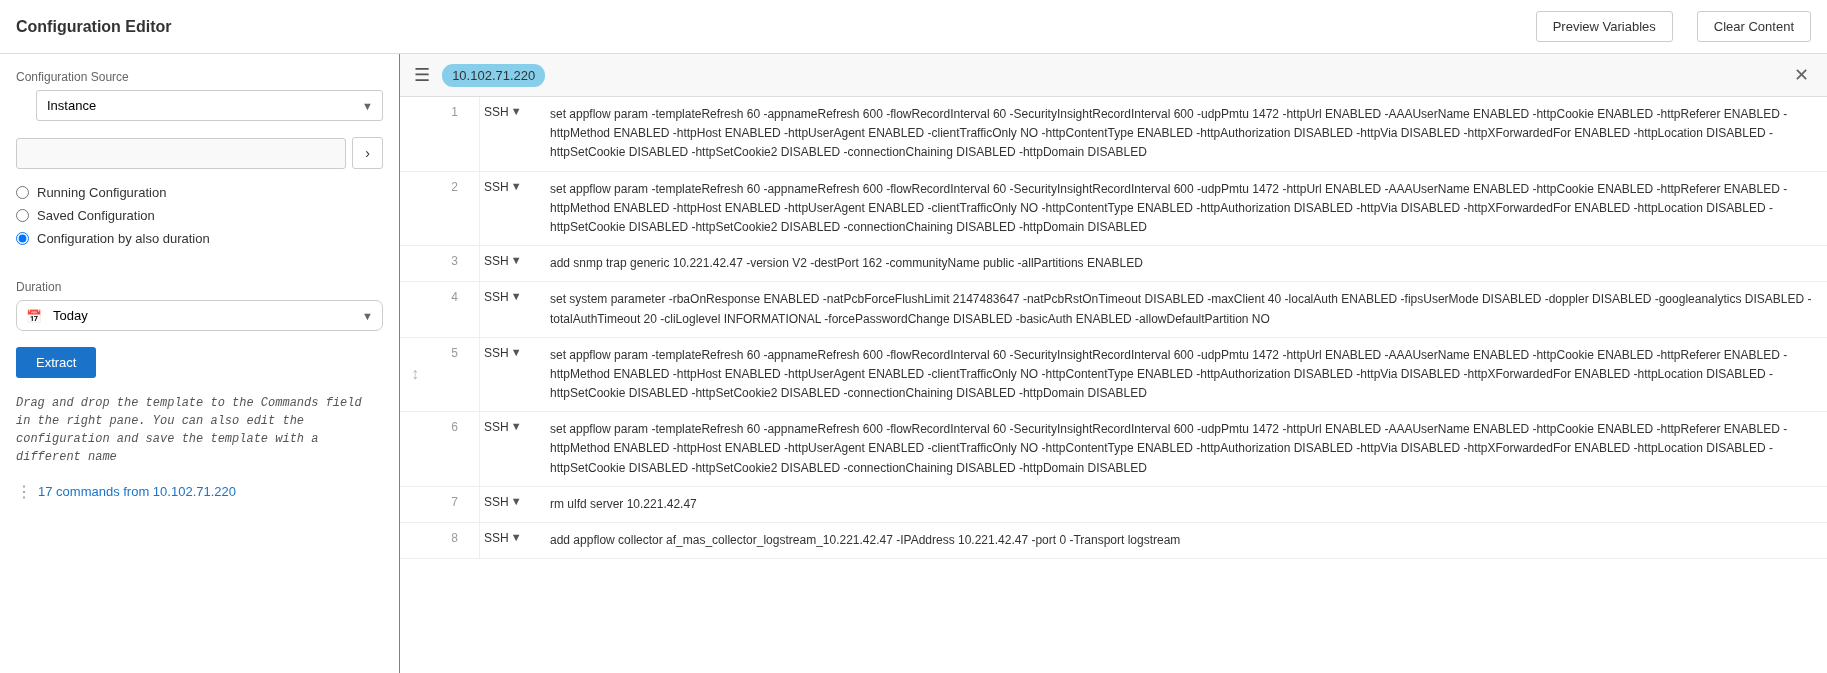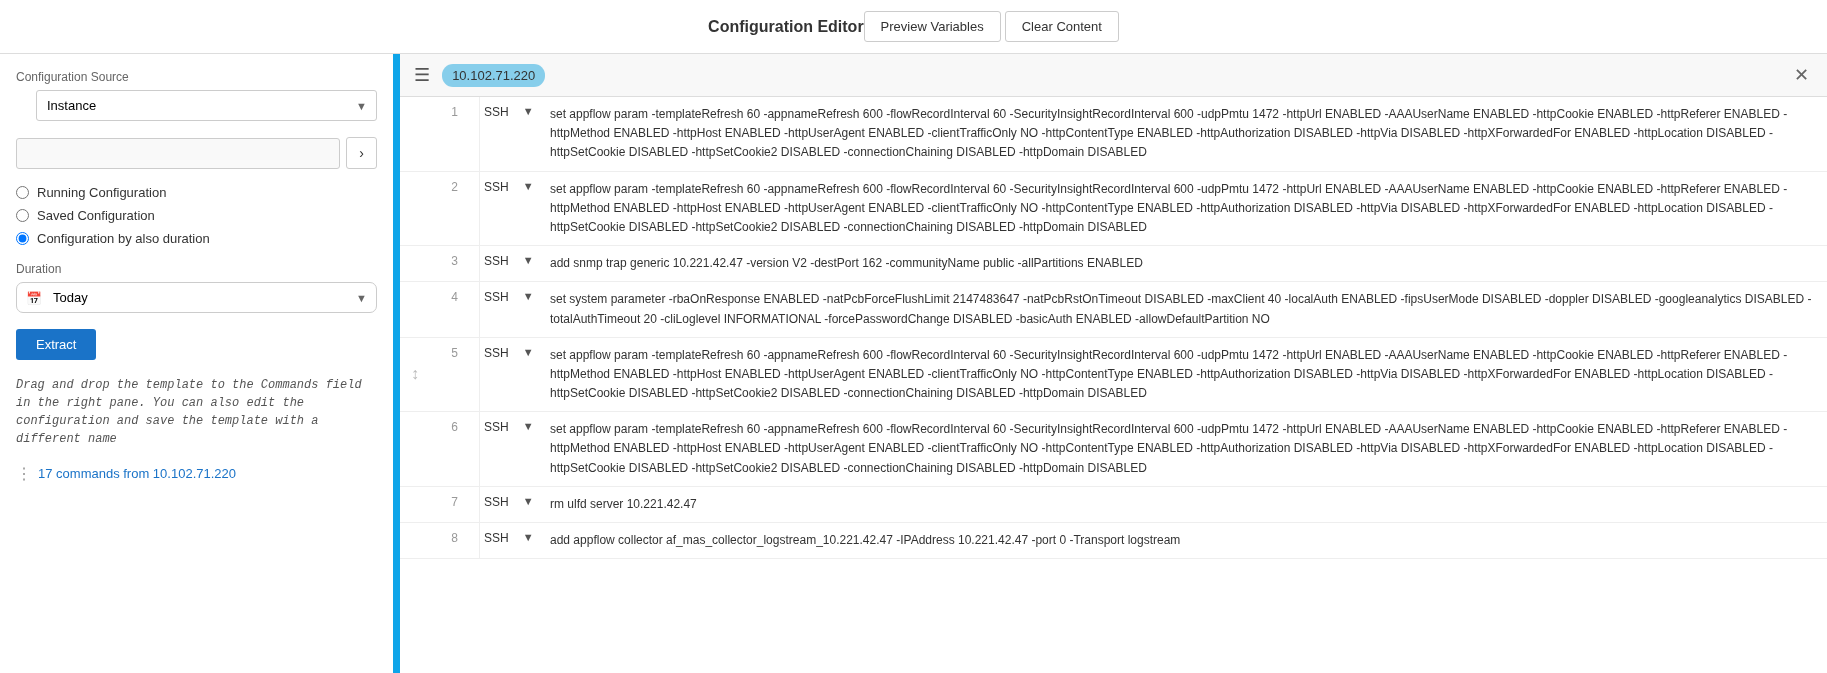--- a/index.html
+++ b/index.html
@@ -1,40 +1,40 @@
 <!DOCTYPE html>
 <html><head>
   <meta charset="utf-8">
   <style>
     * { box-sizing: border-box; margin: 0; padding: 0; }
     body { font-family: Arial, sans-serif; font-size: 13px; background: #f0f0f0; color: #333; }
 
     .app-container { width: 1827px; min-height: 673px; background: #fff; display: flex; flex-direction: column; }
 
     
-    .header { display: flex; align-items: center; justify-content: center; padding: 8px 16px; background: #fff; border-bottom: 1px solid #ddd; min-height: 54px; }
+    .header { display: flex; align-items: center; justify-content: space-between; padding: 8px 16px; background: #fff; border-bottom: 1px solid #ddd; min-height: 54px; }
     .header-title { font-size: 16px; font-weight: 600; color: #333; }
-    .header-buttons { display: flex; gap: 4px; }
+    .header-buttons { display: flex; gap: 24px; }
     .btn { padding: 7px 16px; border: 1px solid #ccc; background: #fff; cursor: pointer; font-size: 13px; border-radius: 3px; color: #333; }
 
     
     .main-layout { display: flex; flex: 1; }
 
     
-    .left-panel { width: 400px; min-width: 400px; padding: 16px; border-right: 7px solid #0ea5e9; background: #fff; }
+    .left-panel { width: 400px; min-width: 400px; padding: 16px; border-right: 1px solid #0ea5e9; background: #fff; }
     .field-label { font-size: 12px; color: #666; margin-bottom: 6px; }
     .select-wrapper { position: relative; margin-bottom: 16px; padding-left: 20px; }
     .select-wrapper select { width: 100%; padding: 7px 30px 7px 10px; border: 1px solid #ccc; border-radius: 3px; appearance: none; font-size: 13px; background: #fff; cursor: pointer; }
     .select-wrapper .chevron { position: absolute; right: 10px; top: 50%; transform: translateY(-50%); pointer-events: none; color: #666; font-size: 11px; }
 
     .instance-row { display: flex; align-items: center; gap: 6px; margin-bottom: 16px; }
     .instance-input { flex: 1; padding: 7px 10px; border: 1px solid #ccc; border-radius: 3px; font-size: 13px; background: #f9f9f9; color: #333; }
     .arrow-btn { padding: 7px 12px; border: 1px solid #ccc; background: #fff; cursor: pointer; border-radius: 3px; font-size: 14px; color: #333; }
 
-    .radio-group { margin-bottom: 16px; }
+    .radio-group { margin-bottom: 34px; }
     .radio-item { display: flex; align-items: center; gap: 8px; margin-bottom: 8px; font-size: 13px; cursor: pointer; }
     .radio-item input[type="radio"] { cursor: pointer; }
 
     .duration-label { font-size: 12px; color: #666; margin-bottom: 6px; }
     .duration-select-wrapper { position: relative; margin-bottom: 16px; }
     .duration-select-wrapper select { width: 100%; padding: 7px 30px 7px 36px; border: 1px solid #ccc; border-radius: 7px; appearance: none; font-size: 13px; background: #fff; cursor: pointer; }
     .duration-select-wrapper .cal-icon { position: absolute; left: 10px; top: 50%; transform: translateY(-50%); color: #666; font-size: 13px; pointer-events: none; }
     .duration-select-wrapper .chevron { position: absolute; right: 10px; top: 50%; transform: translateY(-50%); pointer-events: none; color: #666; font-size: 11px; }
 
     .extract-btn { background: #1a73c8; color: #fff; border: none; padding: 8px 20px; border-radius: 3px; font-size: 13px; cursor: pointer; margin-bottom: 16px; }
@@ -50,21 +50,21 @@
     .editor-toolbar { display: flex; align-items: center; padding: 6px 10px; border-bottom: 1px solid #ddd; background: #f8f8f8; gap: 8px; }
     .hamburger-icon { font-size: 18px; color: #555; cursor: pointer; padding: 4px; }
     .ip-tag { background: #87ceeb; padding: 4px 10px; border-radius: 11px; font-size: 13px; color: #333; }
     .close-btn { margin-left: auto; background: none; border: none; font-size: 18px; cursor: pointer; color: #666; padding: 2px 8px; }
 
     .commands-table { flex: 1; overflow-y: auto; }
     .cmd-row { display: flex; align-items: stretch; border-bottom: 1px solid #eee; }
 
     .row-num { width: 50px; min-width: 50px; display: flex; align-items: flex-start; justify-content: center; padding: 8px 4px; color: #999; font-size: 12px; border-right: 1px solid #eee; }
     .row-drag { width: 30px; min-width: 30px; display: flex; align-items: center; justify-content: center; color: #bbb; font-size: 16px; }
-    .row-ssh { width: 60px; min-width: 60px; display: flex; align-items: flex-start; justify-content: flex-start; padding: 8px 4px; gap: 14px; text-align: center; }
+    .row-ssh { width: 60px; min-width: 60px; display: flex; align-items: flex-start; justify-content: flex-start; padding: 8px 4px; gap: 2px; text-align: center; }
     .ssh-label { font-size: 12px; color: #333; font-weight: 500; }
     .ssh-arrow { font-size: 11px; color: #555; }
     .row-content { flex: 1; padding: 8px 10px; font-size: 12px; line-height: 1.6; color: #333; word-break: break-word; }
   </style>
 </head>
 <body>
 
 <div class="app-container">
 
   <div class="header">

